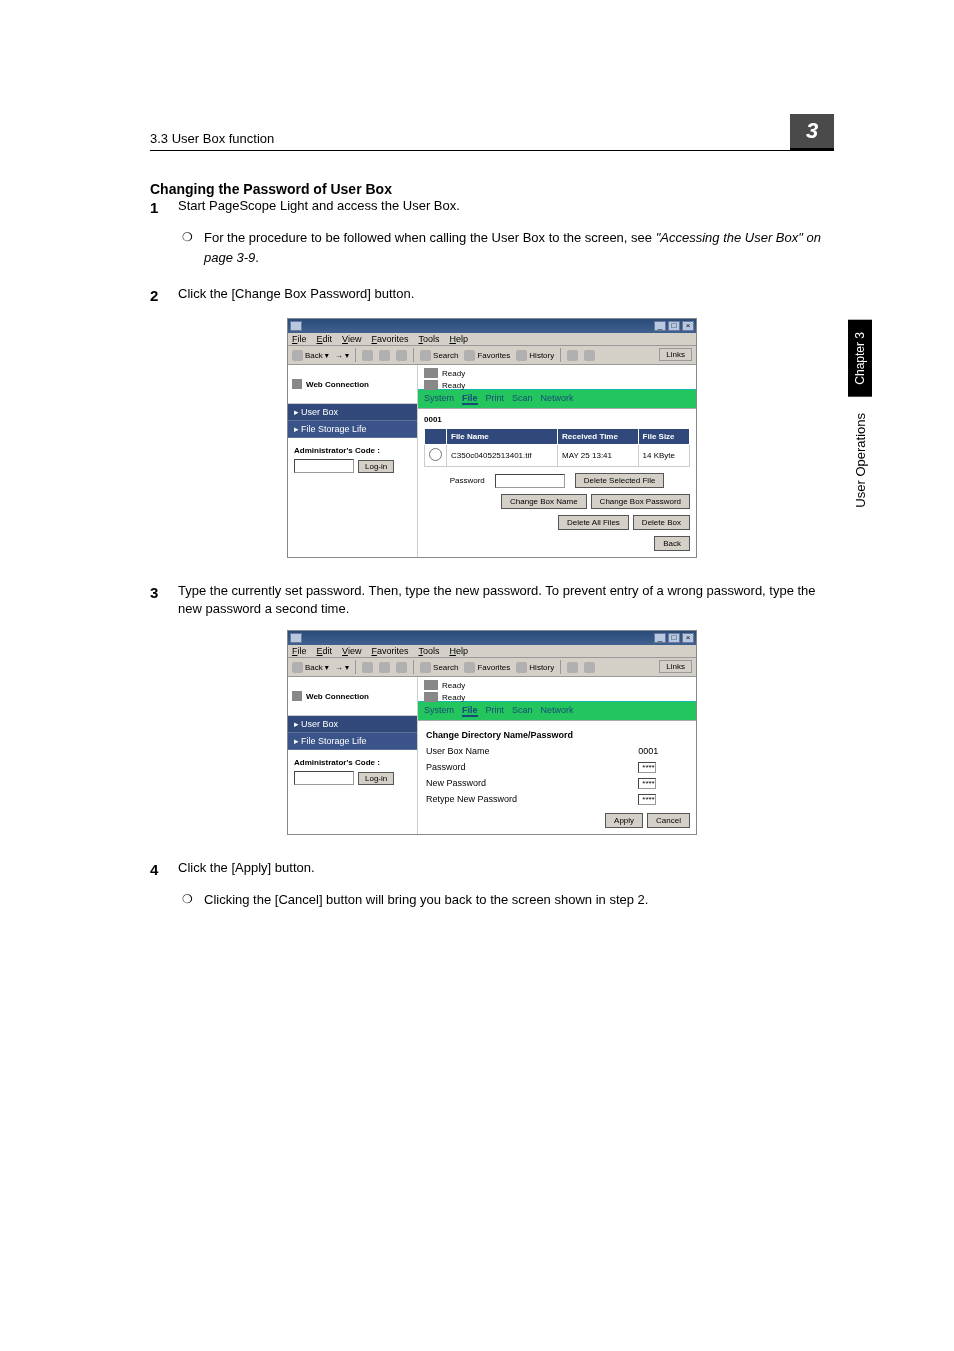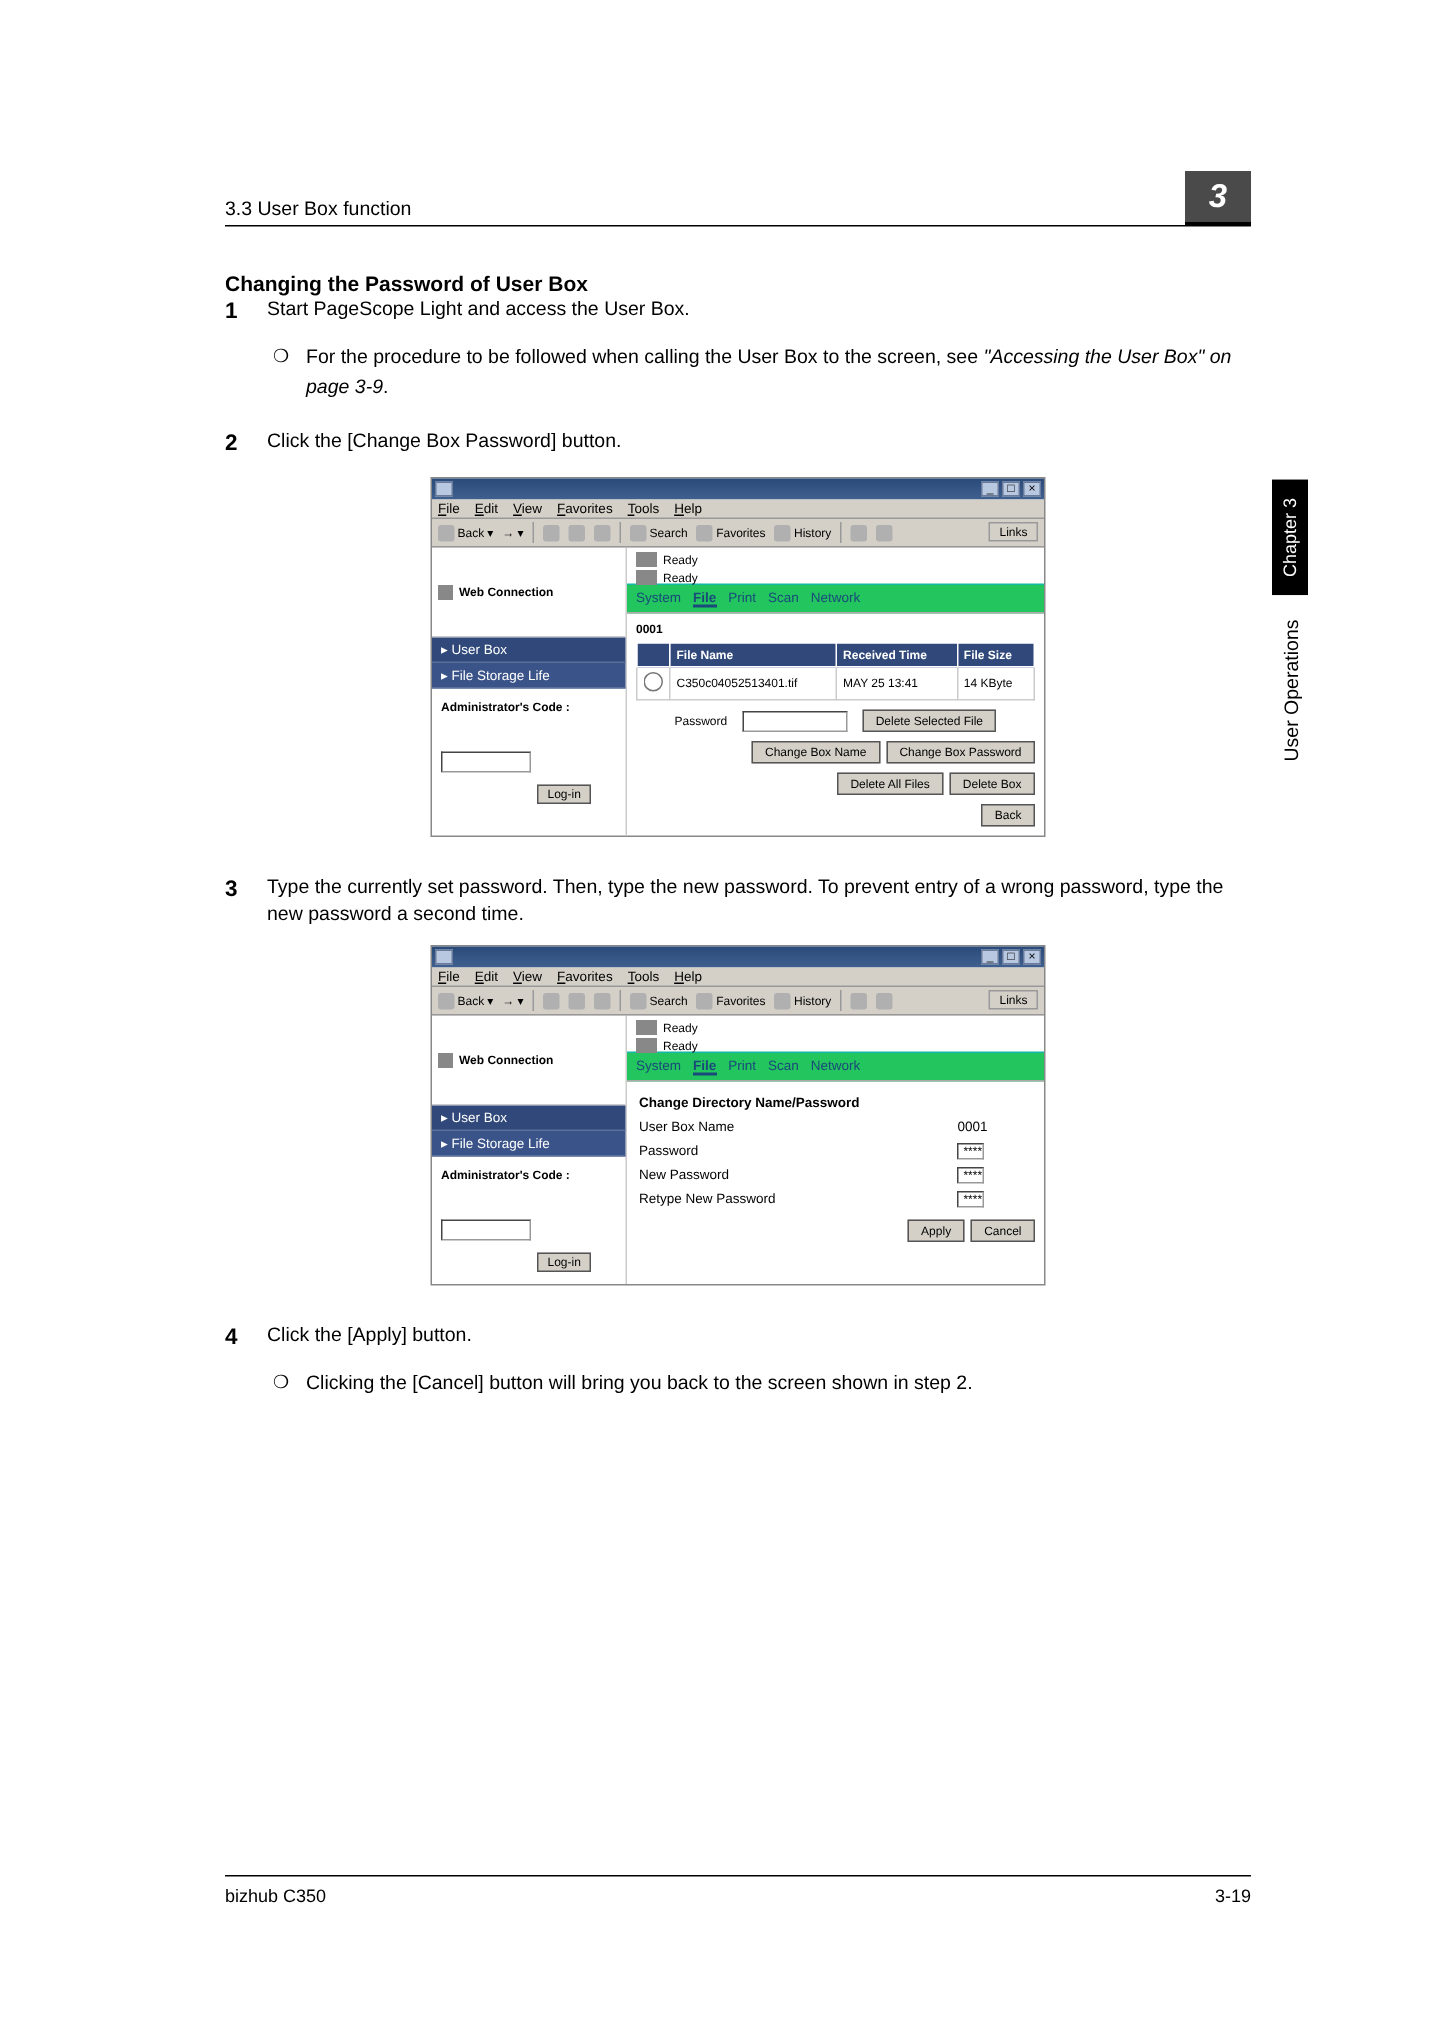--- a/index.html
+++ b/index.html
@@ -133,21 +133,21 @@
     border: 1px solid #999;
     padding: 1px 6px;
     background: #d4d0c8;
   }
   .content-area { display: flex; }
   .left-pane {
     width: 130px;
     border-right: 1px solid #ccc;
   }
   .banner {
-    height: 60px;
+    height: 39px;
     border-bottom: 1px solid #ccc;
     display: flex;
     align-items: center;
     padding-left: 4px;
     font-size: 8px;
     font-weight: bold;
   }
   .banner-logo {
     width: 10px; height: 10px;
     background: #888;
@@ -170,21 +170,20 @@
   .admin-input {
     border: 1px inset #999;
     width: 60px; height: 14px;
     background: #fff;
   }
   .admin-btn {
     border: 1px solid #555;
     background: #d4d0c8;
     font-size: 8px;
     padding: 1px 6px;
-    margin-top: 43px;
   }
   .right-pane { flex: 1; }
   .status-strip {
     height: 25px;
     border-bottom: 1px solid #14b8a6;
     padding: 3px 6px;
     font-size: 8px;
   }
   .status-row { display: flex; align-items: center; gap: 4px; margin-bottom: 2px; }
   .printer-ico { width: 14px; height: 10px; background: #888; }
@@ -543,22 +542,18 @@
 
   <div class="step-row">
     <div class="step-num">4</div>
     <div class="step-body">Click the [Apply] button.</div>
   </div>
   <div class="sub-row">
     <div class="sub-bullet">❍</div>
     <div>Clicking the [Cancel] button will bring you back to the screen shown in step 2.</div>
   </div>
 
-  <div class="footer-row">
-    <span>bizhub C350</span>
-    <span>3-19</span>
-  </div>
 </div>
 
 <div class="side-tabs">
   <div class="side-tab-black">Chapter 3</div>
   <div class="side-tab-plain">User Operations</div>
 </div>
 
 </body></html>

